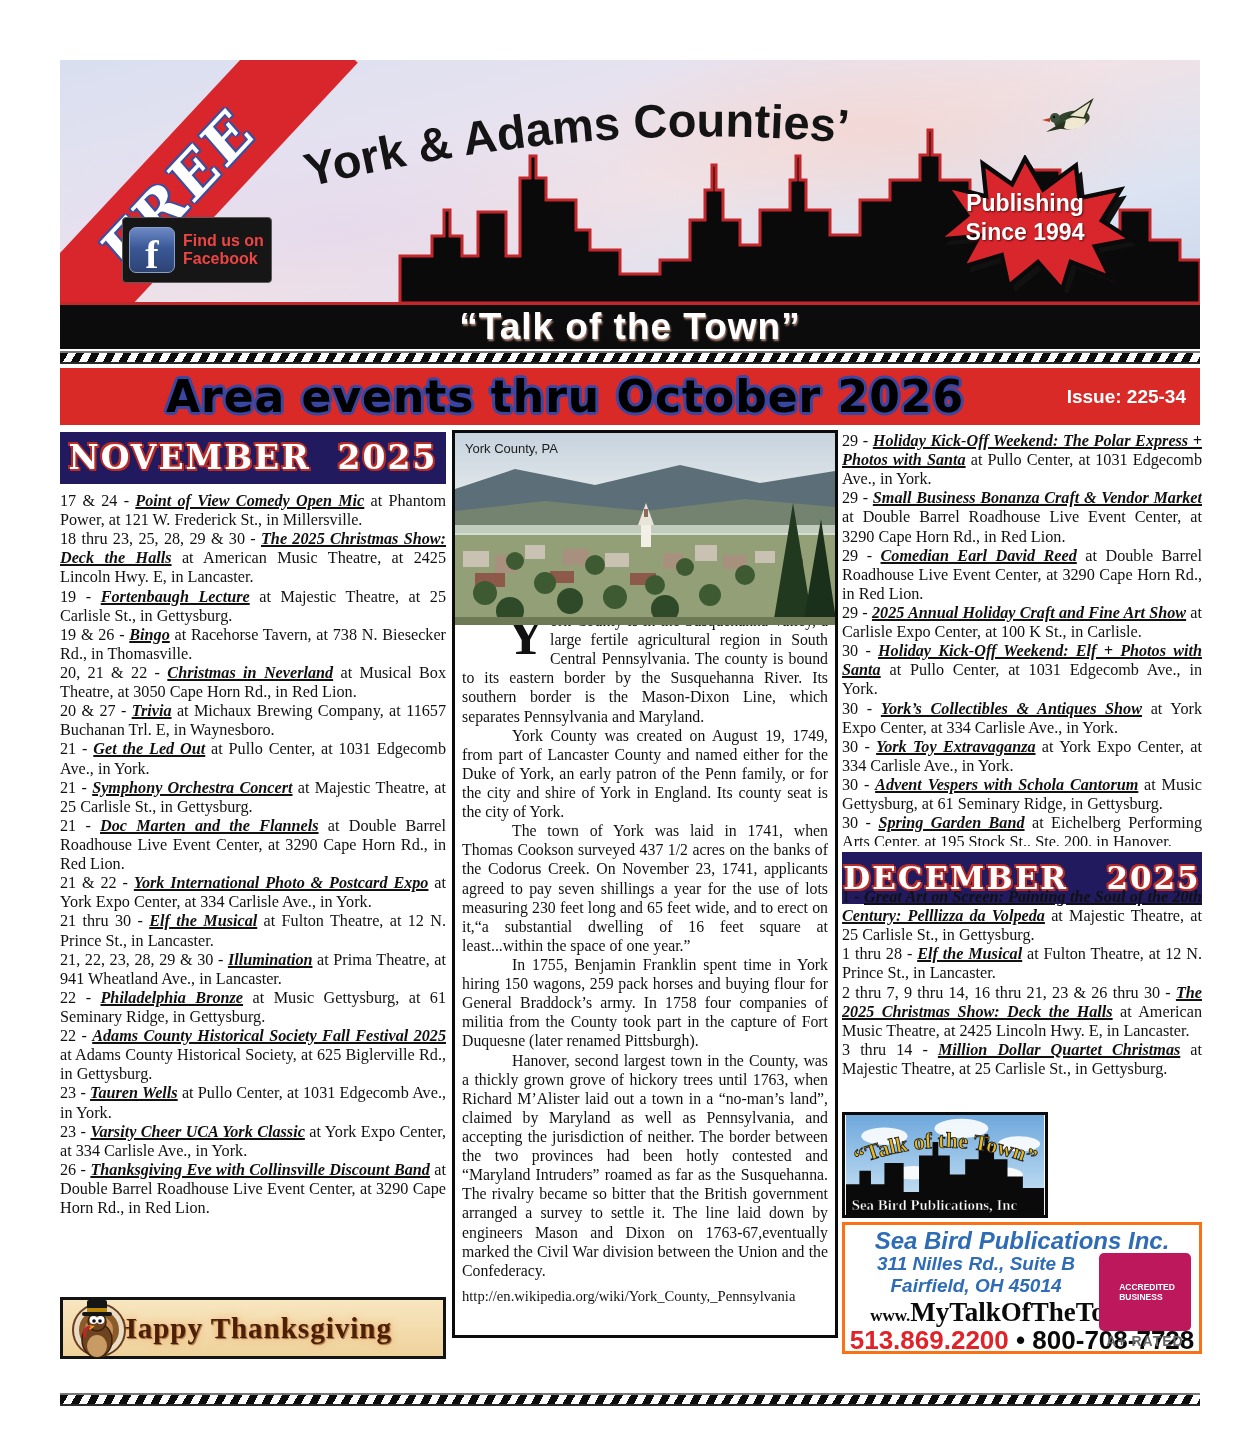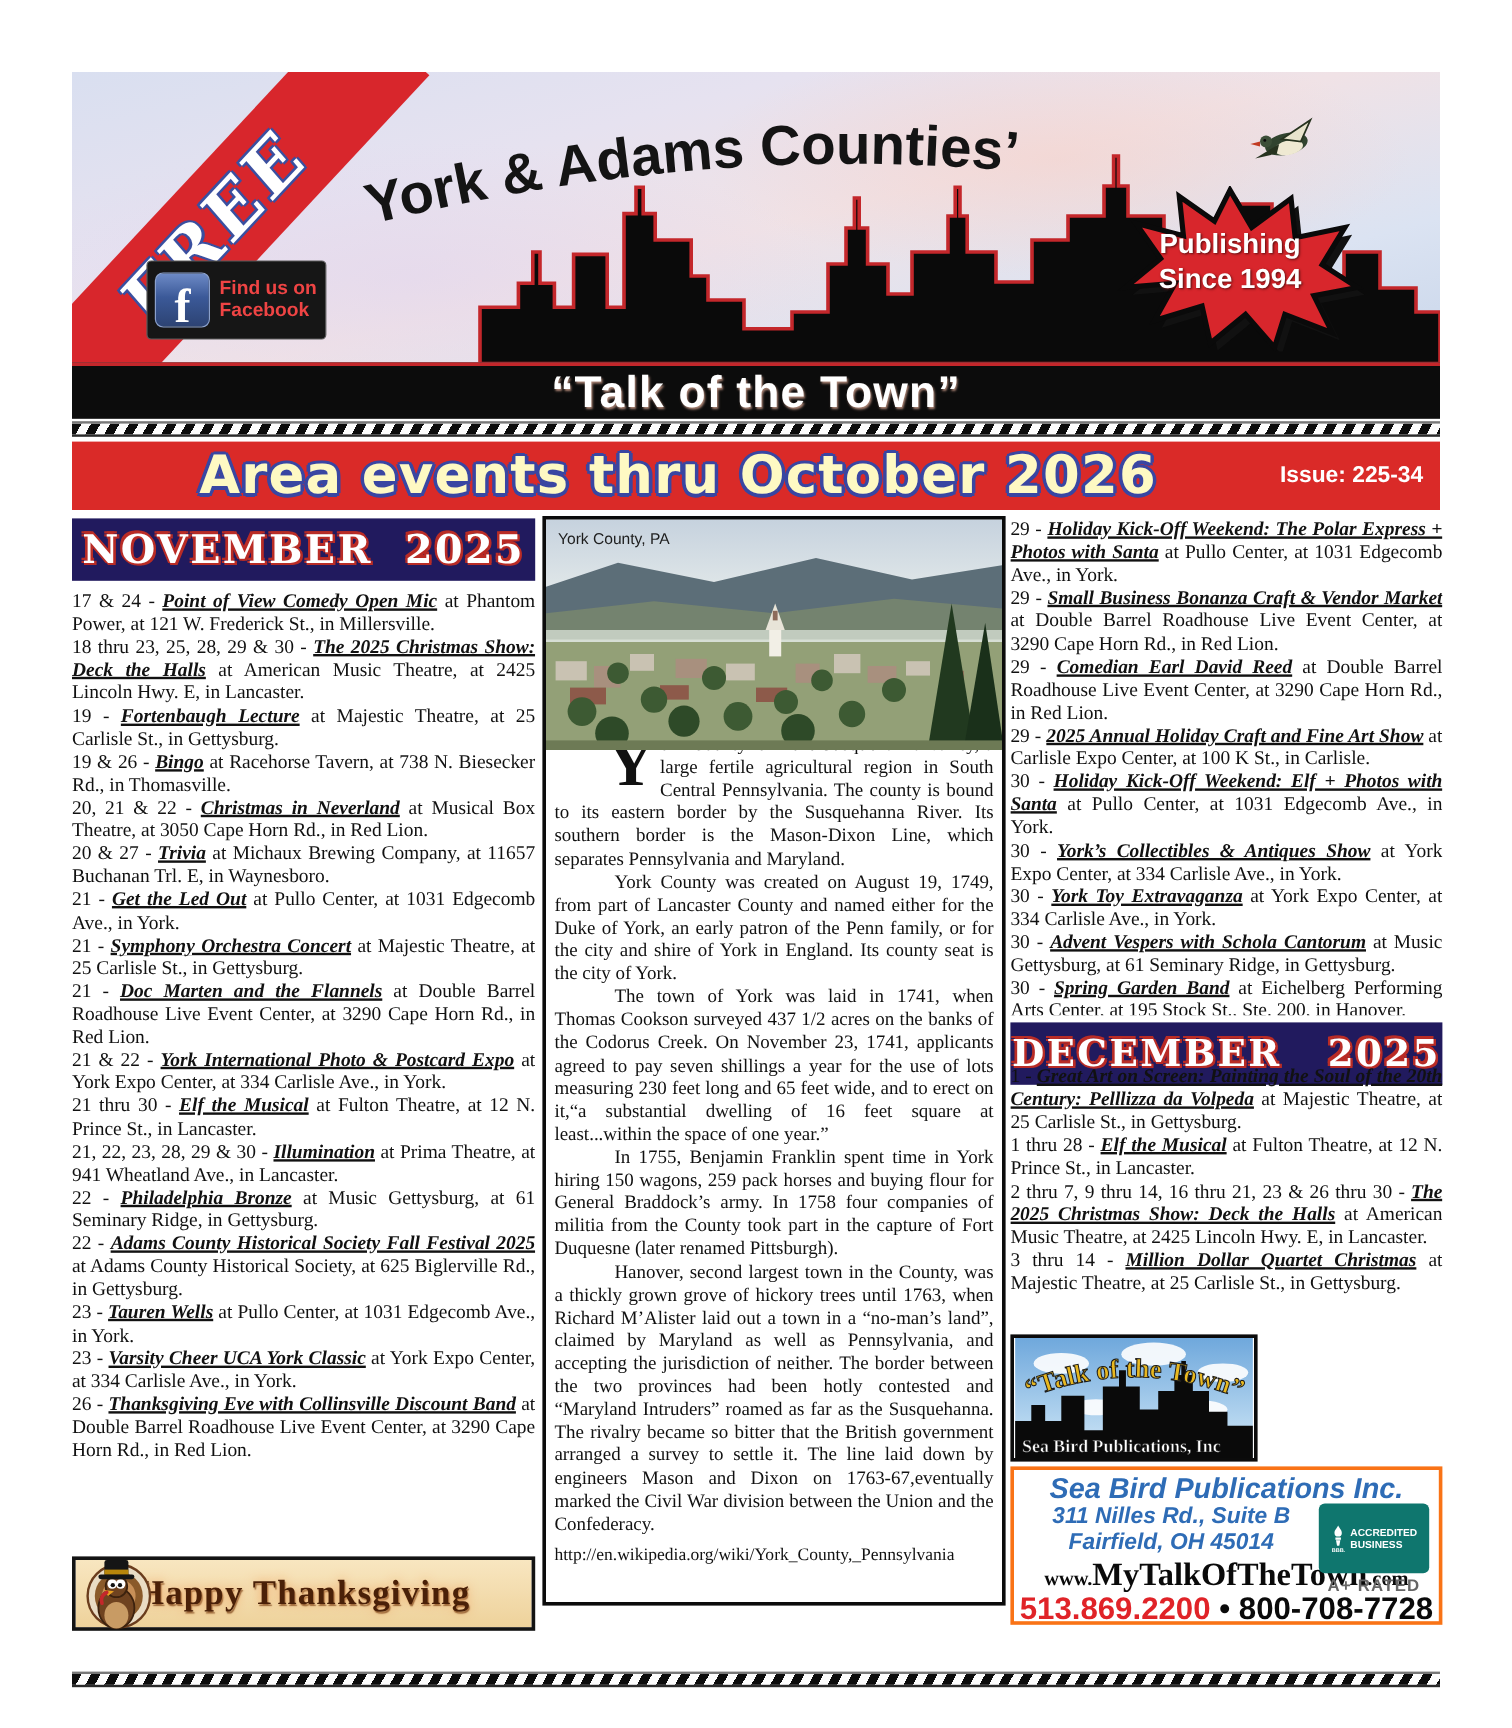--- a/index.html
+++ b/index.html
@@ -33,21 +33,21 @@
   .band span{color:#fff;font-family:"Liberation Sans",sans-serif;font-weight:bold;font-size:37px;
     letter-spacing:1px;text-shadow:1px 2px 2px #b08878;}
   .stripe{position:absolute;left:60px;width:1140px;height:13px;
     background:repeating-linear-gradient(118deg,#0c0c0c 0 7px,#fdfdfd 7px 14px);
     border-top:2px solid #777;border-bottom:2px solid #2a2a2a;box-sizing:border-box;}
   .stripe.top{top:351px;} .stripe.bottom{top:1393px;}
   
   .red-banner{position:absolute;left:60px;top:368px;width:1140px;height:57px;background:#da2a28;
     display:flex;align-items:center;padding:0 14px;box-sizing:border-box;}
   .red-banner .rb-title{flex:1;text-align:center;font-family:"DejaVu Sans",sans-serif;font-weight:bold;
-    font-size:44px;color:#fef9c3;letter-spacing:1px;white-space:pre;
+    font-size:44px;color:#000000;letter-spacing:1px;white-space:pre;
     text-shadow:3px 0 0 #3946a2,-3px 0 0 #3946a2,0 3px 0 #3946a2,0 -3px 0 #3946a2,2px 2px 0 #3946a2,-2px -2px 0 #3946a2,2px -2px 0 #3946a2,-2px 2px 0 #3946a2;}
   .red-banner .rb-issue{width:130px;text-align:right;color:#fff;font-family:"Liberation Sans",sans-serif;
     font-weight:bold;font-size:19px;}
   
   .month-hdr{background:#211a5e;color:#fff;text-align:center;font-family:"DejaVu Serif",serif;
     font-weight:bold;letter-spacing:2px;white-space:pre;
     text-shadow:-2px 0 0 #b92c26,2px 0 0 #b92c26,0 -2px 0 #b92c26,0 2px 0 #b92c26,2px 2px 0 #b92c26,-2px -2px 0 #b92c26;}
   .nov-hdr{position:absolute;left:60px;top:432px;width:386px;height:52px;font-size:33px;line-height:52px;}
   .dec-hdr{position:absolute;left:842px;top:852px;width:360px;height:52px;font-size:31px;line-height:52px;}
   
@@ -78,21 +78,21 @@
   .ad-logo{position:absolute;left:842px;top:1112px;width:206px;height:106px;border:3px solid #0b0b0b;box-sizing:border-box;}
   .ad-space{position:absolute;left:1054px;top:1112px;width:148px;height:106px;border:3px solid #0b0b0b;
     box-sizing:border-box;background:#fdfd0c;display:flex;flex-direction:column;justify-content:center;
     text-align:center;font-weight:bold;font-size:15.5px;line-height:1.32;color:#0a0a0a;}
   .ad-info{position:absolute;left:842px;top:1222px;width:360px;height:132px;border:3px solid #f97316;
     box-sizing:border-box;background:#fff;text-align:center;padding-top:3px;}
   .ad-company{font-family:"Liberation Sans",sans-serif;font-style:italic;font-weight:bold;font-size:24px;color:#2e6cb6;line-height:1.05;}
   .ad-addr-wrap{position:relative;}
   .ad-addr{font-family:"Liberation Sans",sans-serif;font-style:italic;font-weight:bold;font-size:19px;color:#2e6cb6;line-height:1.15;margin-right:92px;}
   .bbb{position:absolute;right:8px;top:0;width:92px;}
-  .bbb-box{height:38px;background:#0f766e;border-radius:5px;display:flex;align-items:center;justify-content:center;gap:4px;padding:10px;}
+  .bbb-box{height:38px;background:#be185d;border-radius:5px;display:flex;align-items:center;justify-content:center;gap:4px;padding:20px;}
   .bbb-acc{color:#fff;font-family:"Liberation Sans",sans-serif;font-weight:bold;font-size:8.5px;line-height:1.2;text-align:left;}
   .bbb-rated{font-family:"Liberation Sans",sans-serif;font-weight:bold;font-size:14px;color:#666;letter-spacing:1px;margin-top:2px;}
   .ad-web{margin-top:2px;line-height:1;}
   .ad-web .small{font-size:17px;font-weight:bold;color:#0a0a0a;}
   .ad-web .big{font-size:27px;font-weight:bold;color:#0a0a0a;}
   .ad-phones{font-family:"Liberation Sans",sans-serif;font-weight:bold;font-size:26px;line-height:1.15;}
   .ad-phones .p1{color:#e02328;} .ad-phones .p2{color:#0a0a0a;}
 </style>
 </head>
 <body>

